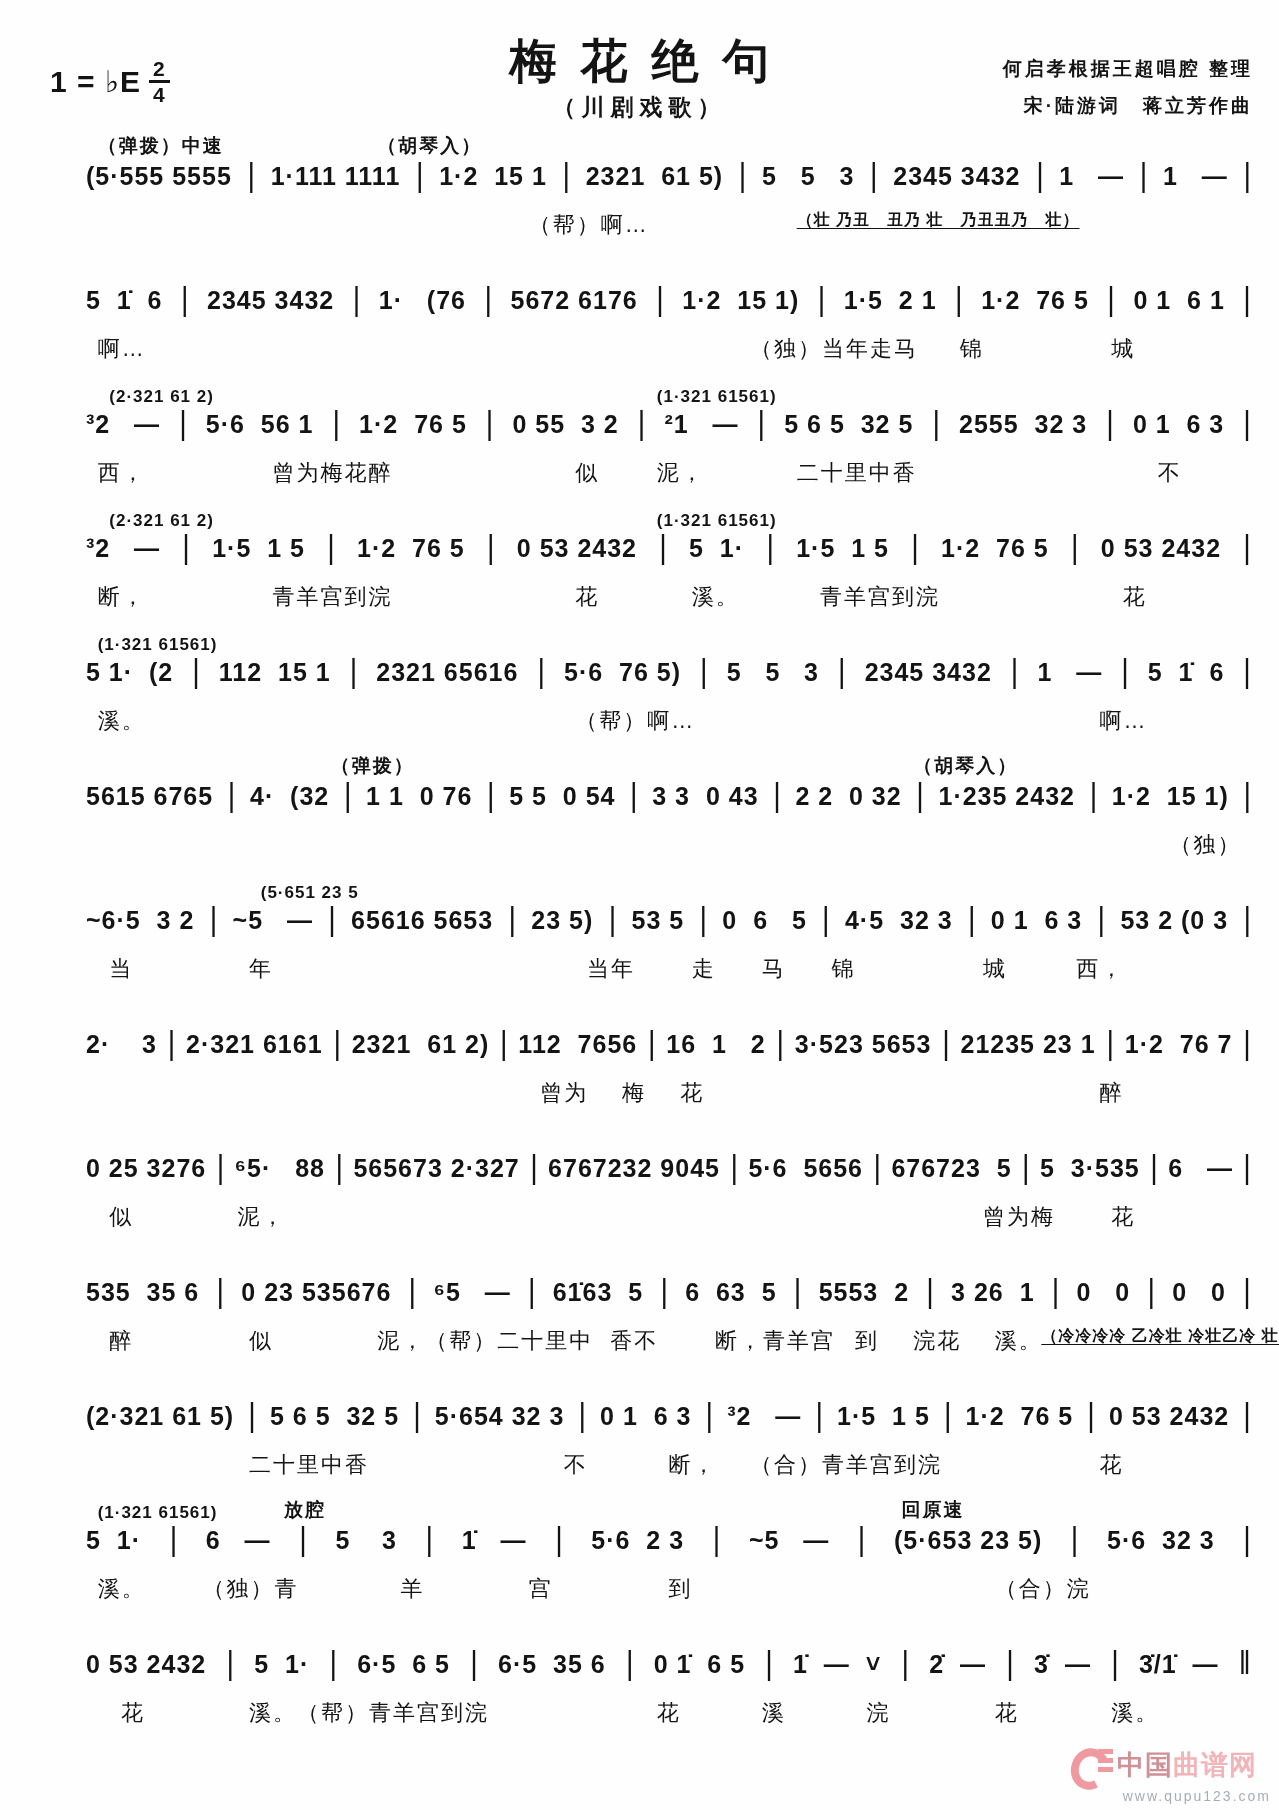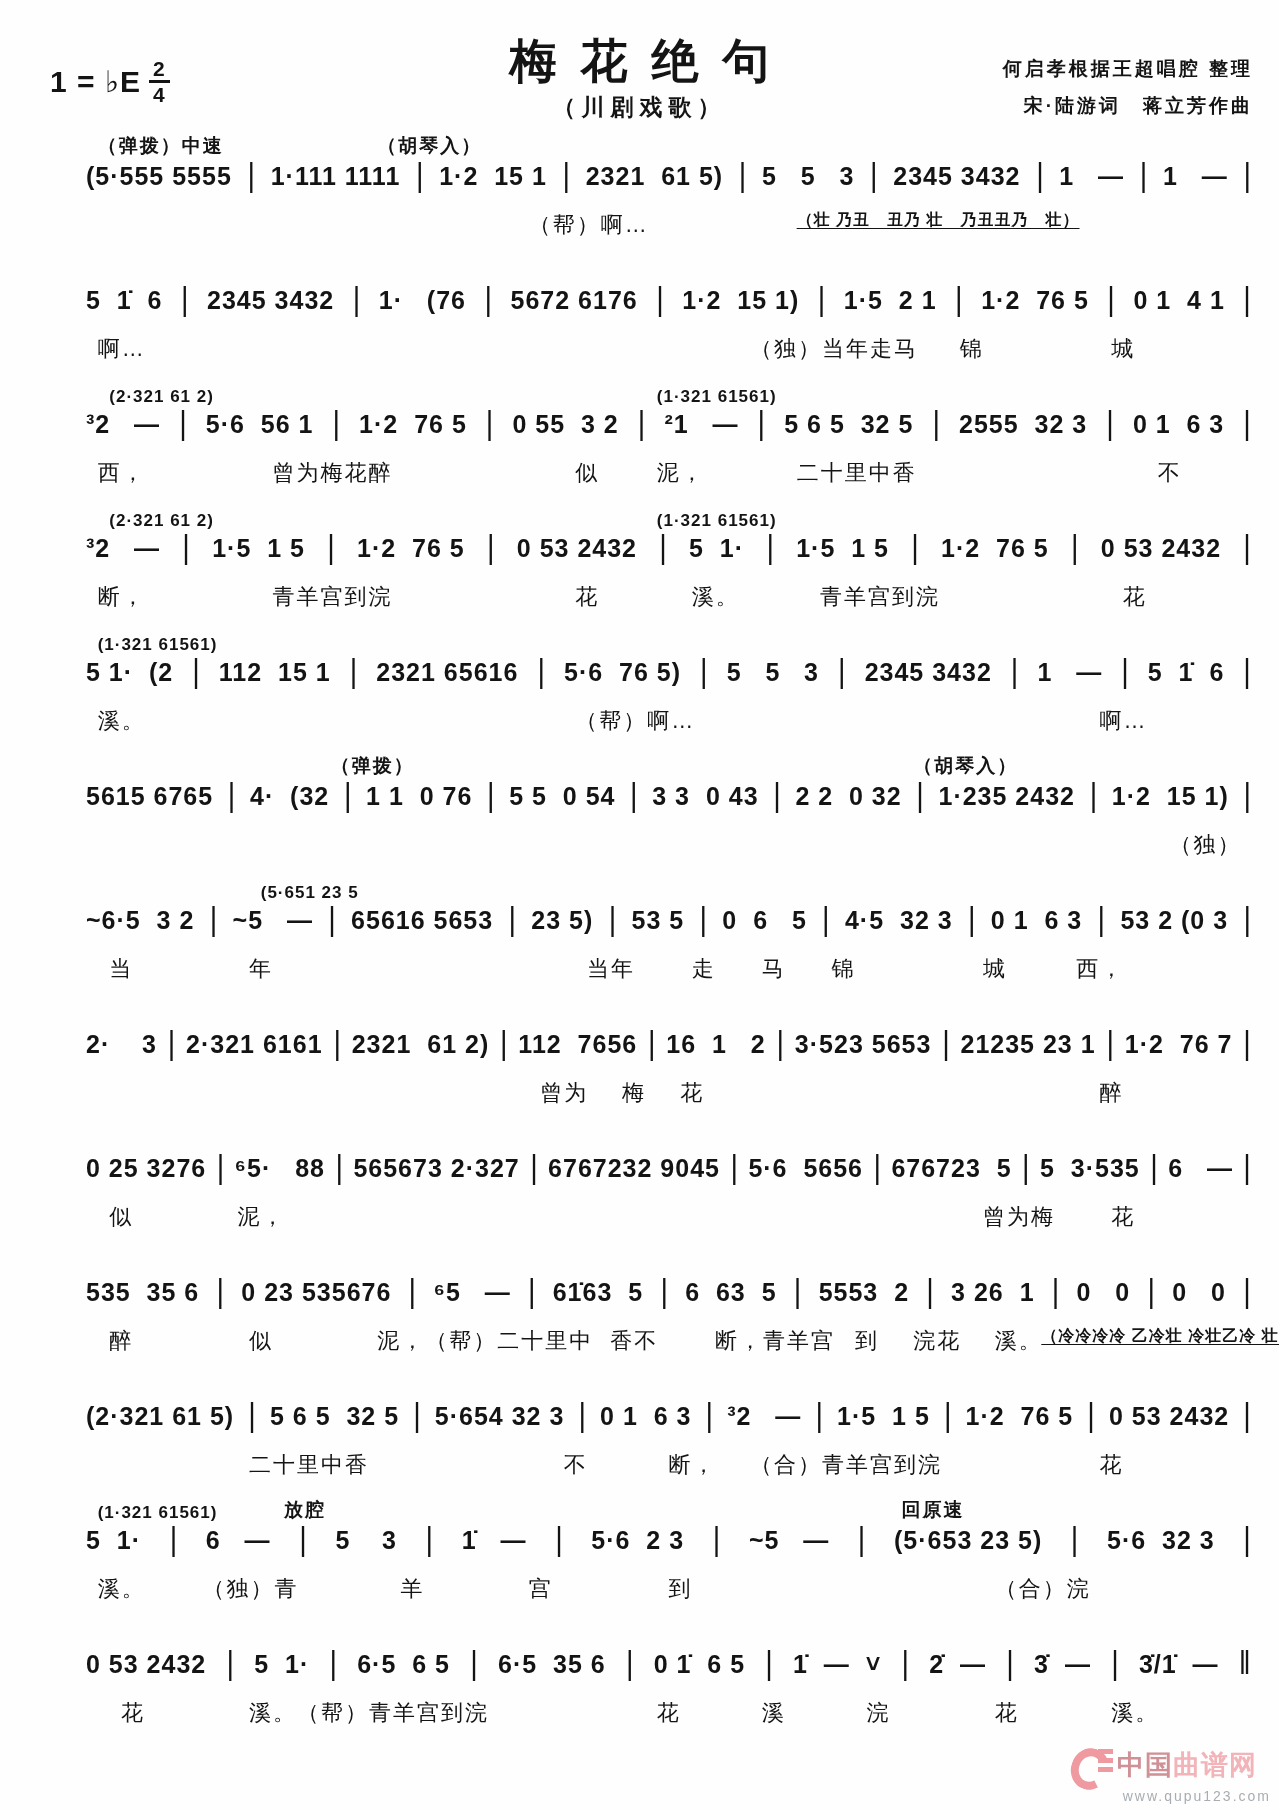--- a/index.html
+++ b/index.html
@@ -107,21 +107,21 @@
           <span class="measure">1·   (76</span>
           <span class="barline">|</span>
           <span class="measure">5672 6176</span>
           <span class="barline">|</span>
           <span class="measure">1·2  15 1)</span>
           <span class="barline">|</span>
           <span class="measure">1·5  2 1</span>
           <span class="barline">|</span>
           <span class="measure">1·2  76 5</span>
           <span class="barline">|</span>
-          <span class="measure">0 1  4 1</span>
+          <span class="measure">0 1  6 1</span>
           <span class="barline">|</span>
         </div>
         <div class="lyric-layer">
           <span class="lyric" style="left: 1%;">啊…</span>
           <span class="lyric" style="left: 57%;">（独）当年走马</span>
           <span class="lyric" style="left: 75%;">锦</span>
           <span class="lyric" style="left: 88%;">城</span>
         </div>
       </div>
       <div class="system">

